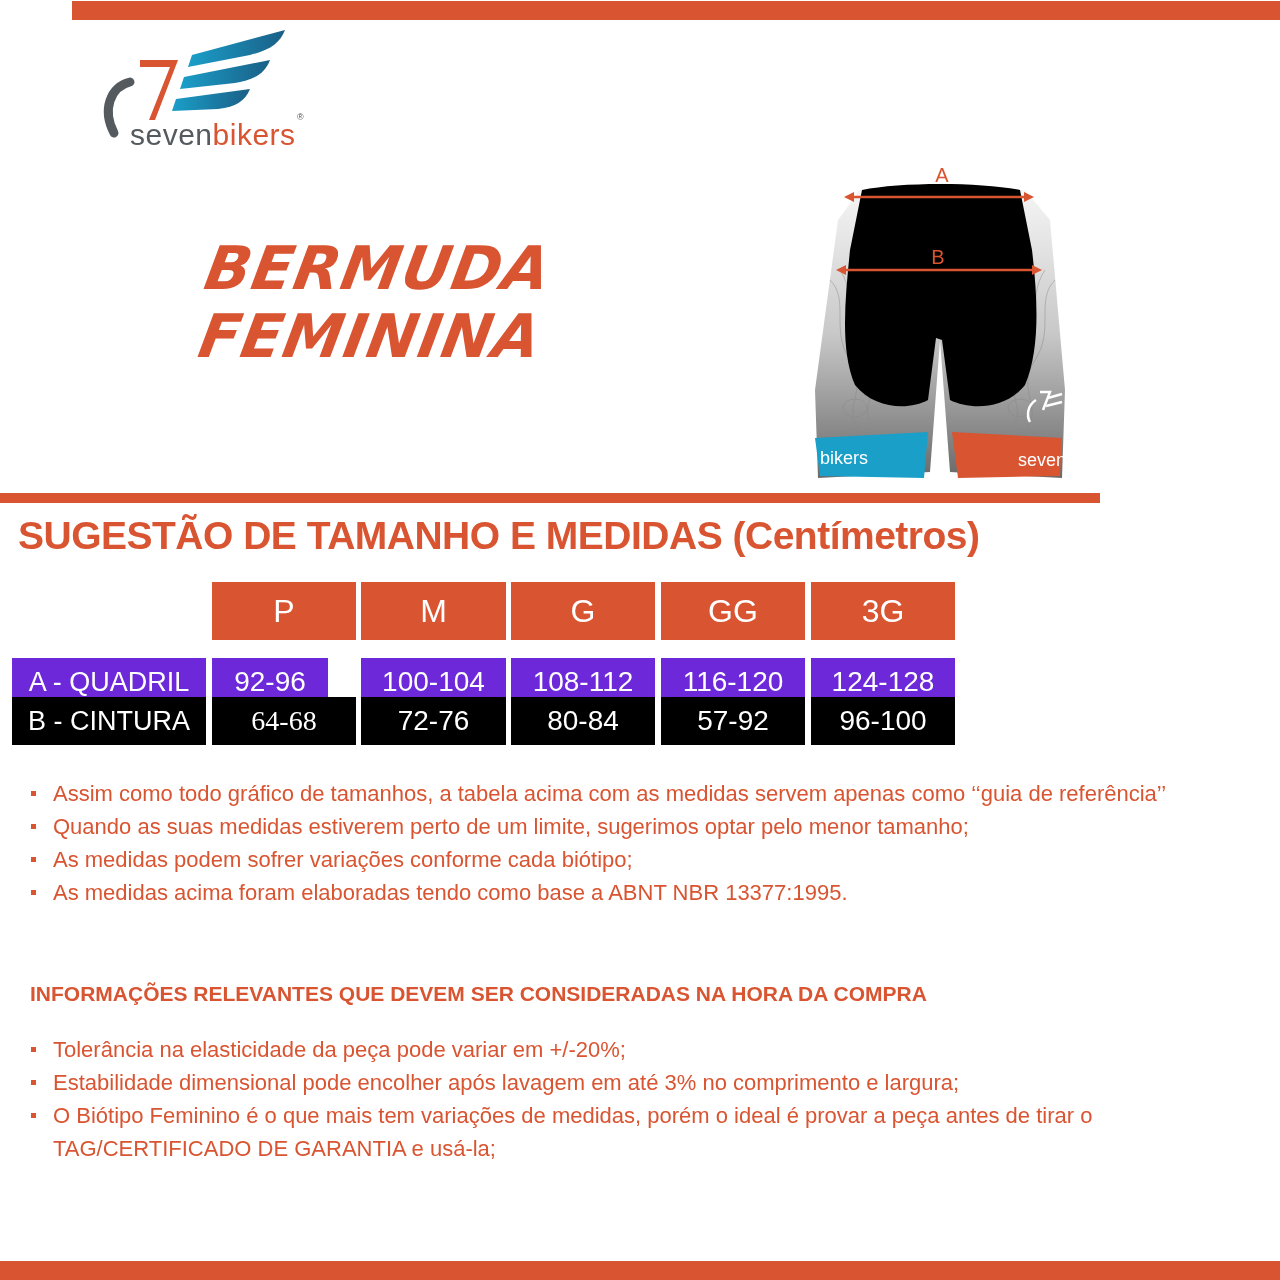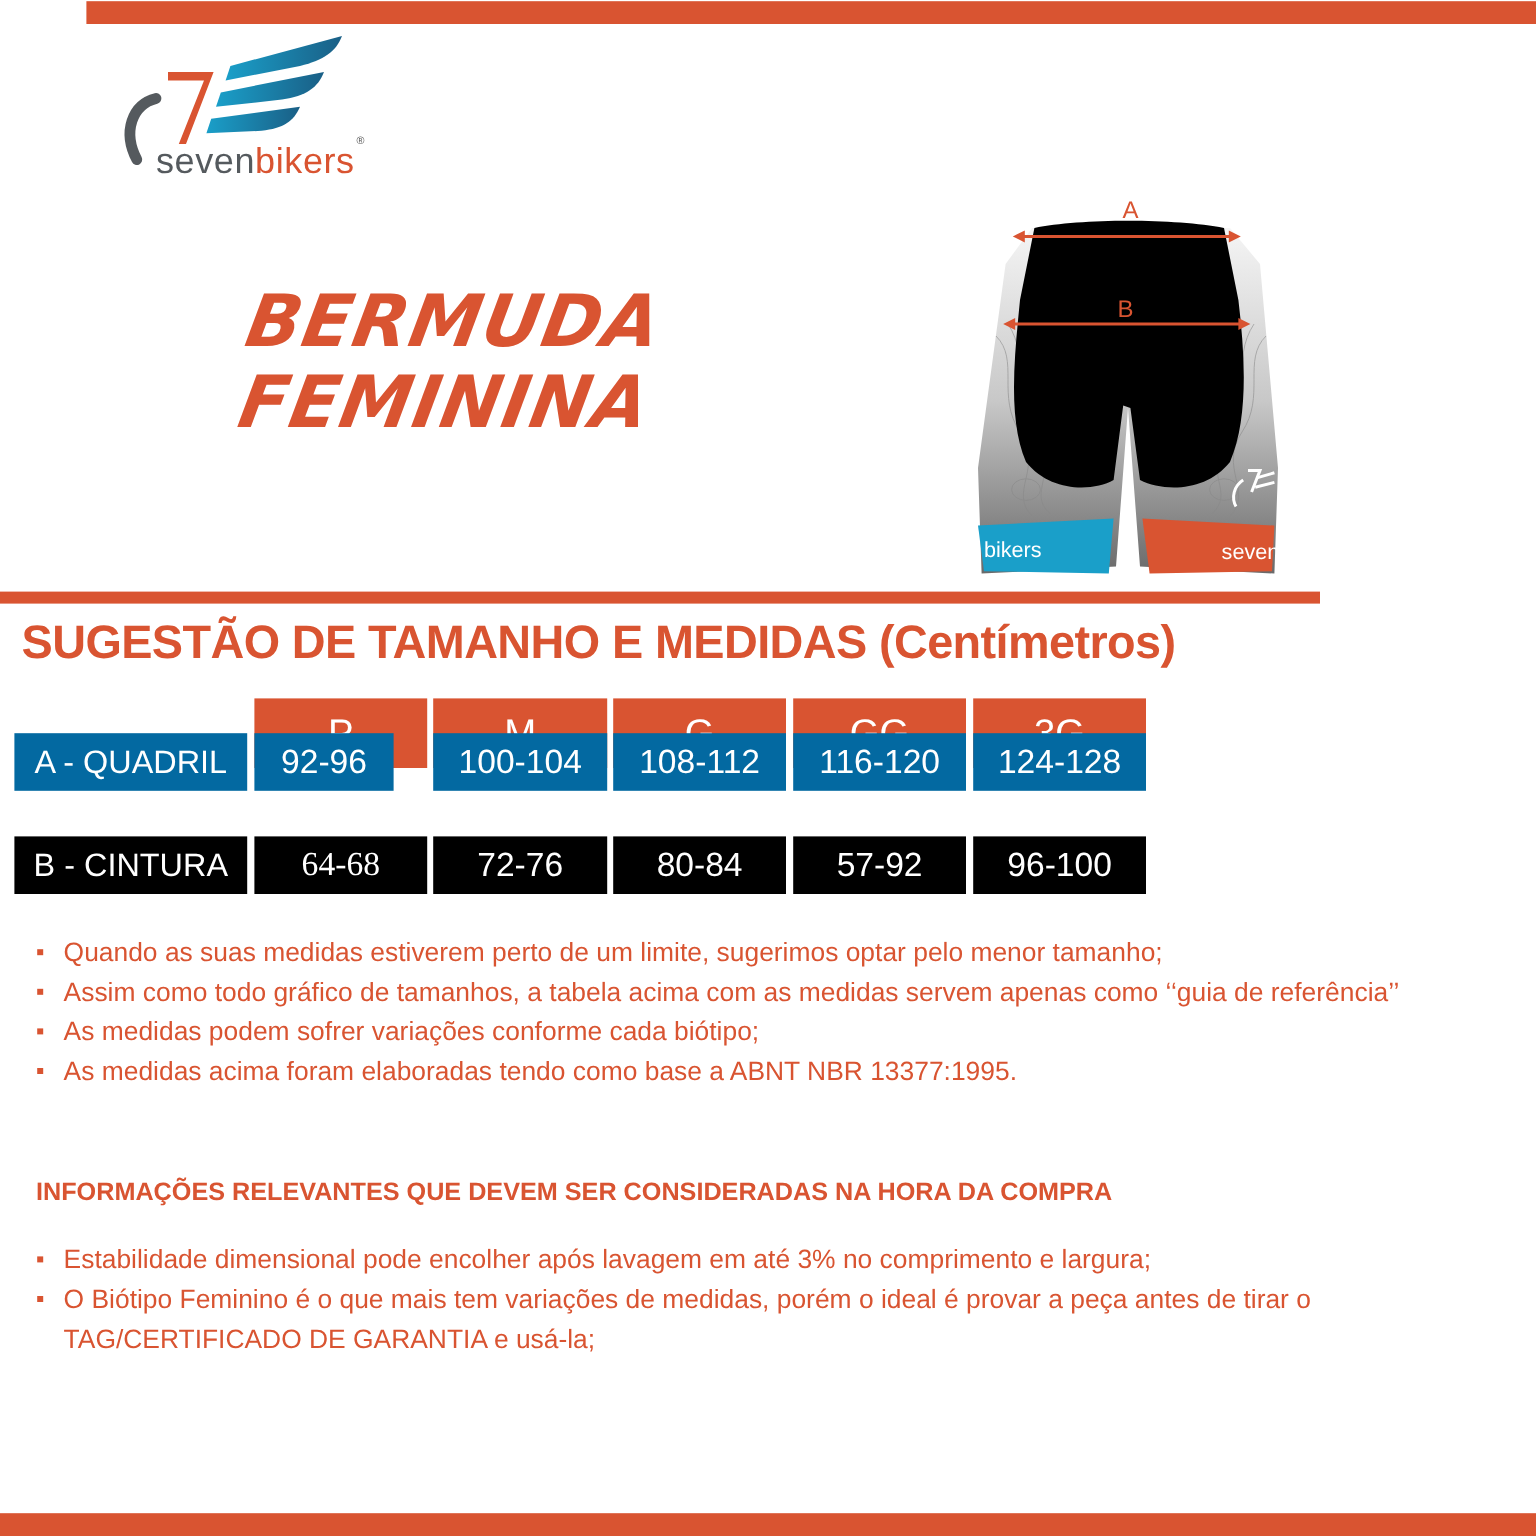--- a/index.html
+++ b/index.html
@@ -28,21 +28,21 @@
   #shorts { position:absolute; left:800px; top:160px; width:290px; height:330px; }
 
   
   #section-heading { position:absolute; left:18px; top:516px; color:#d95431; font-weight:bold;
                      font-size:39px; letter-spacing:-0.5px; line-height:1; white-space:nowrap; }
 
   
   .cell { position:absolute; display:flex; align-items:center; justify-content:center;
           color:#ffffff; font-size:28px; box-sizing:border-box; }
   .hdr { background:#d95431; top:582px; height:58px; font-size:32px; }
-  .r1 { background:#0369a1; top:611px; height:48px; }
+  .r1 { background:#6d28d9; top:658px; height:48px; }
   .r2 { background:#000000; top:697px; height:48px; }
   .lbl { left:12px; width:194px; font-size:27px; }
 
   
   .bullet-list { position:absolute; left:28px; margin:0; padding:0; list-style:none; }
   .bullet-list li { position:relative; padding-left:25px; color:#d95431; font-size:22px; line-height:33px; }
   .bullet-list li .dot { position:absolute; left:3px; top:14px; width:5px; height:5px; background:#d95431; }
   #notes-list { top:777px; width:1200px; }
   #info-list { top:1033px; width:1200px; }
   #info-heading { position:absolute; left:30px; top:982px; color:#d95431; font-weight:bold; font-size:21px; white-space:nowrap; }
@@ -145,26 +145,27 @@
 
   <div class="cell r2 lbl">B - CINTURA</div>
   <div class="cell r2" style="left:212px;width:144px;font-family:Liberation Serif, serif;">64-68</div>
   <div class="cell r2" style="left:361px;width:145px;">72-76</div>
   <div class="cell r2" style="left:511px;width:144px;">80-84</div>
   <div class="cell r2" style="left:661px;width:144px;">57-92</div>
   <div class="cell r2" style="left:811px;width:144px;">96-100</div>
 </div>
 
 <ul class="bullet-list" id="notes-list">
+  <li><span class="dot"></span><span>Assim como todo gráfico de tamanhos, a tabela acima com as medidas servem apenas como ‘‘guia de referência’’</span></li>
   <li><span class="dot"></span><span>Quando as suas medidas estiverem perto de um limite, sugerimos optar pelo menor tamanho;</span></li>
-  <li><span class="dot"></span><span>Assim como todo gráfico de tamanhos, a tabela acima com as medidas servem apenas como ‘‘guia de referência’’</span></li>
   <li><span class="dot"></span><span>As medidas podem sofrer variações conforme cada biótipo;</span></li>
   <li><span class="dot"></span><span>As medidas acima foram elaboradas tendo como base a ABNT NBR 13377:1995.</span></li>
 </ul>
 
 <div id="info-heading">INFORMAÇÕES RELEVANTES QUE DEVEM SER CONSIDERADAS NA HORA DA COMPRA</div>
 
 <ul class="bullet-list" id="info-list">
+  <li><span class="dot"></span><span>Tolerância na elasticidade da peça pode variar em +/-20%;</span></li>
   <li><span class="dot"></span><span>Estabilidade dimensional pode encolher após lavagem em até 3% no comprimento e largura;</span></li>
   <li><span class="dot"></span><span>O Biótipo Feminino é o que mais tem variações de medidas, porém o ideal é provar a peça antes de tirar o TAG/CERTIFICADO DE GARANTIA e usá-la;</span></li>
 </ul>
 
 <div class="bar" id="bottom-bar"></div>
 
 </body></html>

